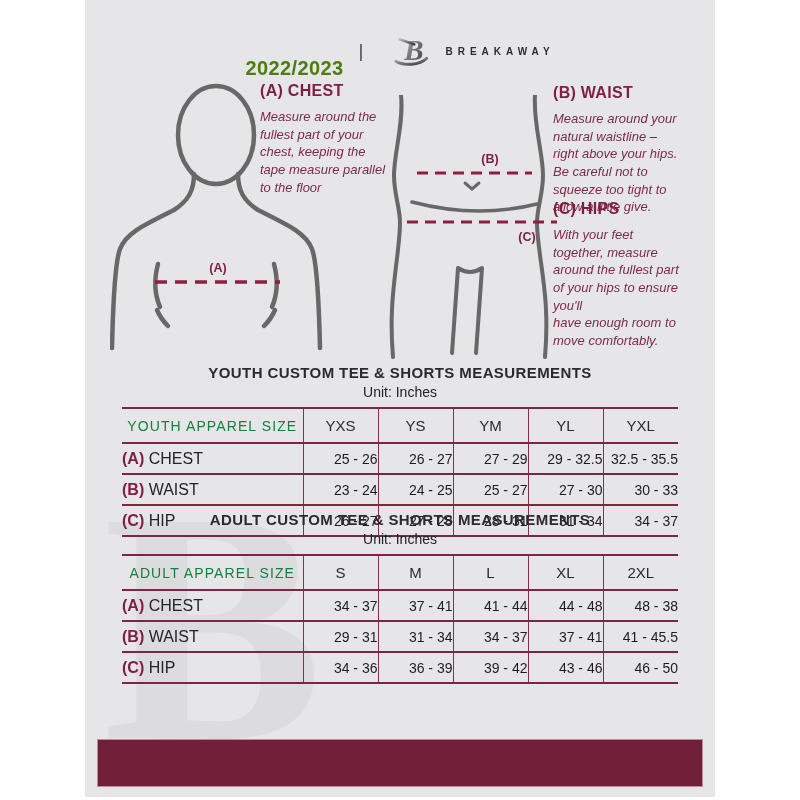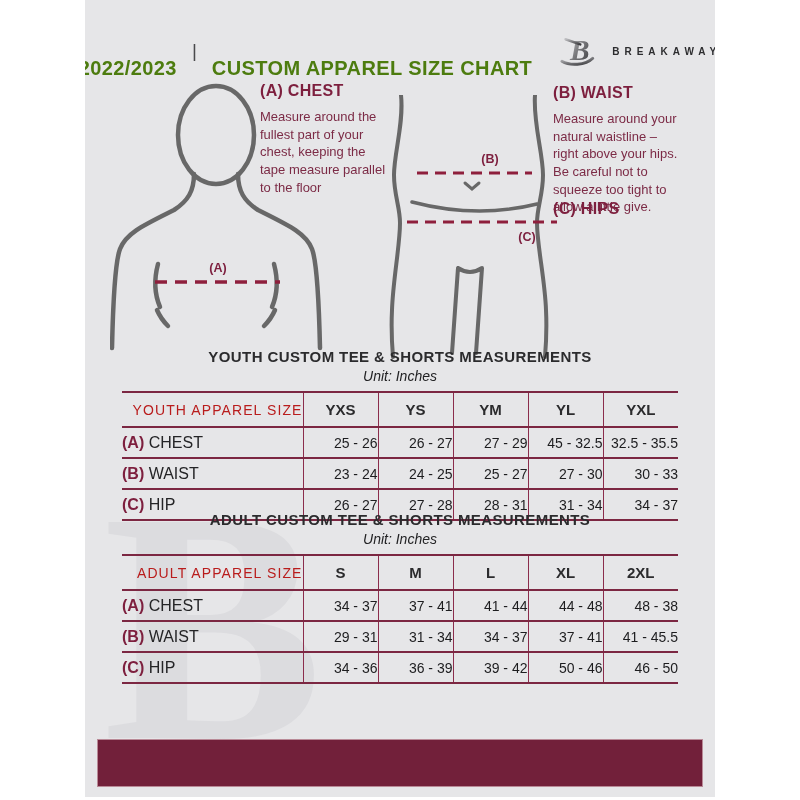--- a/index.html
+++ b/index.html
@@ -37,64 +37,63 @@
   .figure { position:absolute; z-index:1; }
   .fig-torso { left:25px; top:76px; }
   .fig-lower { left:300px; top:95px; }
   .dash-label { font-family:"Liberation Sans",sans-serif; font-size:12.5px; font-weight:bold; fill:#7d1f3e; }
   
   .instr { position:absolute; z-index:1; }
   .instr-chest { left:175px; top:82px;  width:165px; }
   .instr-waist { left:468px; top:84px;  width:165px; }
   .instr-hips  { left:468px; top:200px; width:172px; }
   .instr h3 { margin:0 0 8px 0; font-size:16px; font-weight:bold; color:#7d1f3e; letter-spacing:0.3px; }
-  .instr p  { margin:0; font-size:13px; color:#7c2b46; line-height:1.36; white-space:pre-line; }
+  .instr p  { margin:0; font-size:13px; font-style:italic; color:#7c2b46; line-height:1.36; white-space:pre-line; }
   
   .section { position:absolute; left:37px; width:556px; z-index:1; text-align:center; }
-  .sec-youth { top:348px; }
+  .sec-youth { top:364px; }
   .sec-adult { top:511px; }
   .sec-title { font-size:15px; font-weight:bold; color:#2b2b2d; letter-spacing:0.4px; }
-  .sec-unit  { font-size:14px; font-style:italic; color:#232325; margin-top:3px; }
+  .sec-unit  { font-size:14px; color:#232325; margin-top:3px; }
   table.size-table {
     width:100%; border-collapse:collapse; table-layout:fixed; margin-top:7px;
     border-top:2px solid #7c2742; border-bottom:2px solid #7c2742;
     background:transparent;
   }
   table.size-table col.c-label { width:181px; }
   table.size-table tr { border-top:2px solid #7c2742; }
   table.size-table tr:first-child { border-top:none; }
   table.size-table th, table.size-table td { padding:0; vertical-align:middle; }
   table.size-table th { height:33px; }
   table.size-table td { height:29px; }
   .v { border-left:1.5px solid #8b2d4c; }
   .size-hd {
-    text-align:right; padding-left:13px; font-size:14px; font-weight:normal;
-    color:#b91c1c; letter-spacing:1.1px; white-space:nowrap;margin-top:26px;
-  }
-  .size-col { font-size:15px; font-weight:bold; color:#2b2b2d; }
+    text-align:center; padding-left:13px; font-size:14px; font-weight:normal;
+    color:#15803d; letter-spacing:1.1px; white-space:nowrap;margin-top:26px;
+  }
+  .size-col { font-size:15px; font-weight:normal; color:#2b2b2d; }
   .row-label { text-align:left; padding-left:13px; font-size:16px; color:#242426; white-space:nowrap; }
   .row-label b { color:#7d1f3e; }
   .val { text-align:right; font-size:14px; color:#1d1d1f; }
   
   .footer-bar {
     position:absolute; left:12px; top:739px; width:604px; height:46px;
     background:#72203a; border:1px solid #b98a97; z-index:2;
   }
 </style>
 </head>
 <body>
 
 <div class="page">
 
   <div class="watermark">B</div>
 
   <div class="header">
     <span class="hdr-year">2022/2023</span>
     <span class="hdr-pipe">|</span>
-    <span class="hdr-title">CUSTOM APPAREL SIZE CHART</span>
     <span class="brand-wrap">
       <svg class="logo-svg" width="44" height="40" viewBox="0 0 60 50">
         <defs>
           <linearGradient id="lg" x1="0" y1="0" x2="1" y2="1">
             <stop offset="0" stop-color="#bfbfc2"></stop>
             <stop offset="0.5" stop-color="#77777a"></stop>
             <stop offset="1" stop-color="#3a3a3d"></stop>
           </linearGradient>
         </defs>
         <text x="15" y="37" font-family="Liberation Serif, serif" font-style="italic" font-weight="bold" font-size="40" fill="url(#lg)">B</text>
@@ -143,20 +142,27 @@
     <h3>(B) WAIST</h3>
     <p>Measure around your
 natural waistline –
 right above your hips.
 Be careful not to
 squeeze too tight to
 allow a little give.</p>
   </div>
   <div class="instr instr-hips">
     <h3>(C) HIPS</h3>
+    <p>With your feet
+together, measure
+around the fullest part
+of your hips to ensure
+you'll
+have enough room to
+move comfortably.</p>
   </div>
 
   <div class="section sec-youth">
     <div class="sec-title">YOUTH CUSTOM TEE &amp; SHORTS MEASUREMENTS</div>
     <div class="sec-unit">Unit: Inches</div>
     <table class="size-table">
       <colgroup>
           <col class="c-label">
           <col>
           <col>
@@ -171,21 +177,21 @@
         <th class="v size-col">YS</th>
         <th class="v size-col">YM</th>
         <th class="v size-col">YL</th>
         <th class="v size-col">YXL</th>
       </tr>
       <tr>
         <td class="row-label"><b>(A)</b> <span>CHEST</span></td>
         <td class="v val">25 - 26</td>
         <td class="v val">26 - 27</td>
         <td class="v val">27 - 29</td>
-        <td class="v val">45 - 32.5</td>
+        <td class="v val">29 - 32.5</td>
         <td class="v val">32.5 - 35.5</td>
       </tr>
       <tr>
         <td class="row-label"><b>(B)</b> <span>WAIST</span></td>
         <td class="v val">23 - 24</td>
         <td class="v val">24 - 25</td>
         <td class="v val">25 - 27</td>
         <td class="v val">27 - 30</td>
         <td class="v val">30 - 33</td>
       </tr>
@@ -236,21 +242,21 @@
         <td class="v val">31 - 34</td>
         <td class="v val">34 - 37</td>
         <td class="v val">37 - 41</td>
         <td class="v val">41 - 45.5</td>
       </tr>
       <tr>
         <td class="row-label"><b>(C)</b> <span>HIP</span></td>
         <td class="v val">34 - 36</td>
         <td class="v val">36 - 39</td>
         <td class="v val">39 - 42</td>
-        <td class="v val">50 - 46</td>
+        <td class="v val">43 - 46</td>
         <td class="v val">46 - 50</td>
       </tr>
     </tbody>
       </table>
   </div>
 
   <div class="footer-bar"></div>
 
 </div>
 

